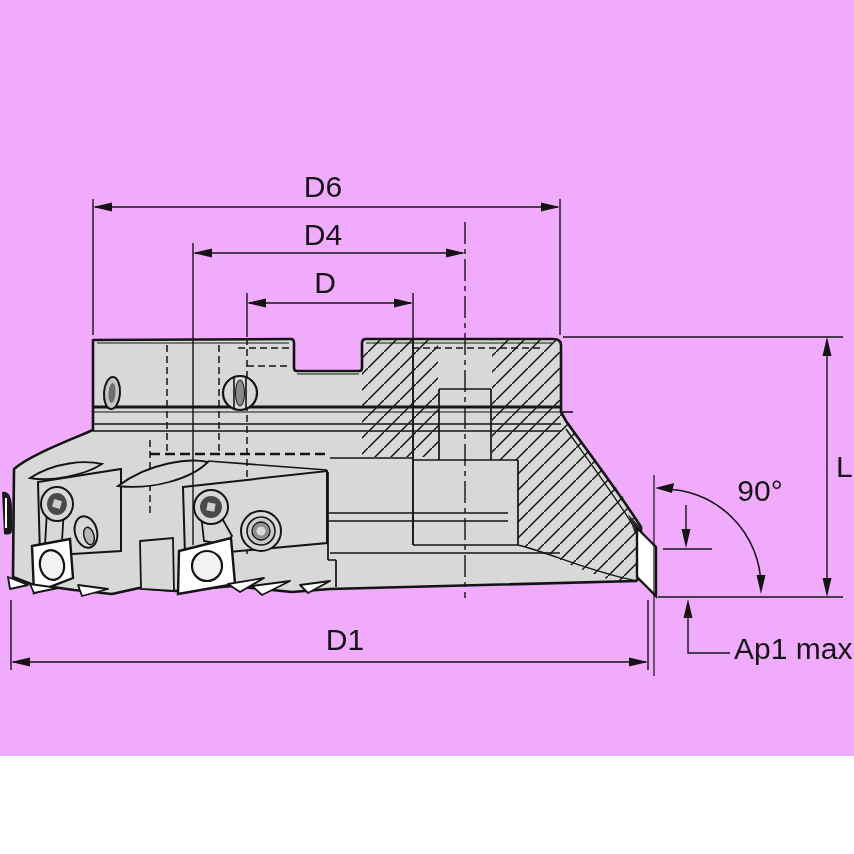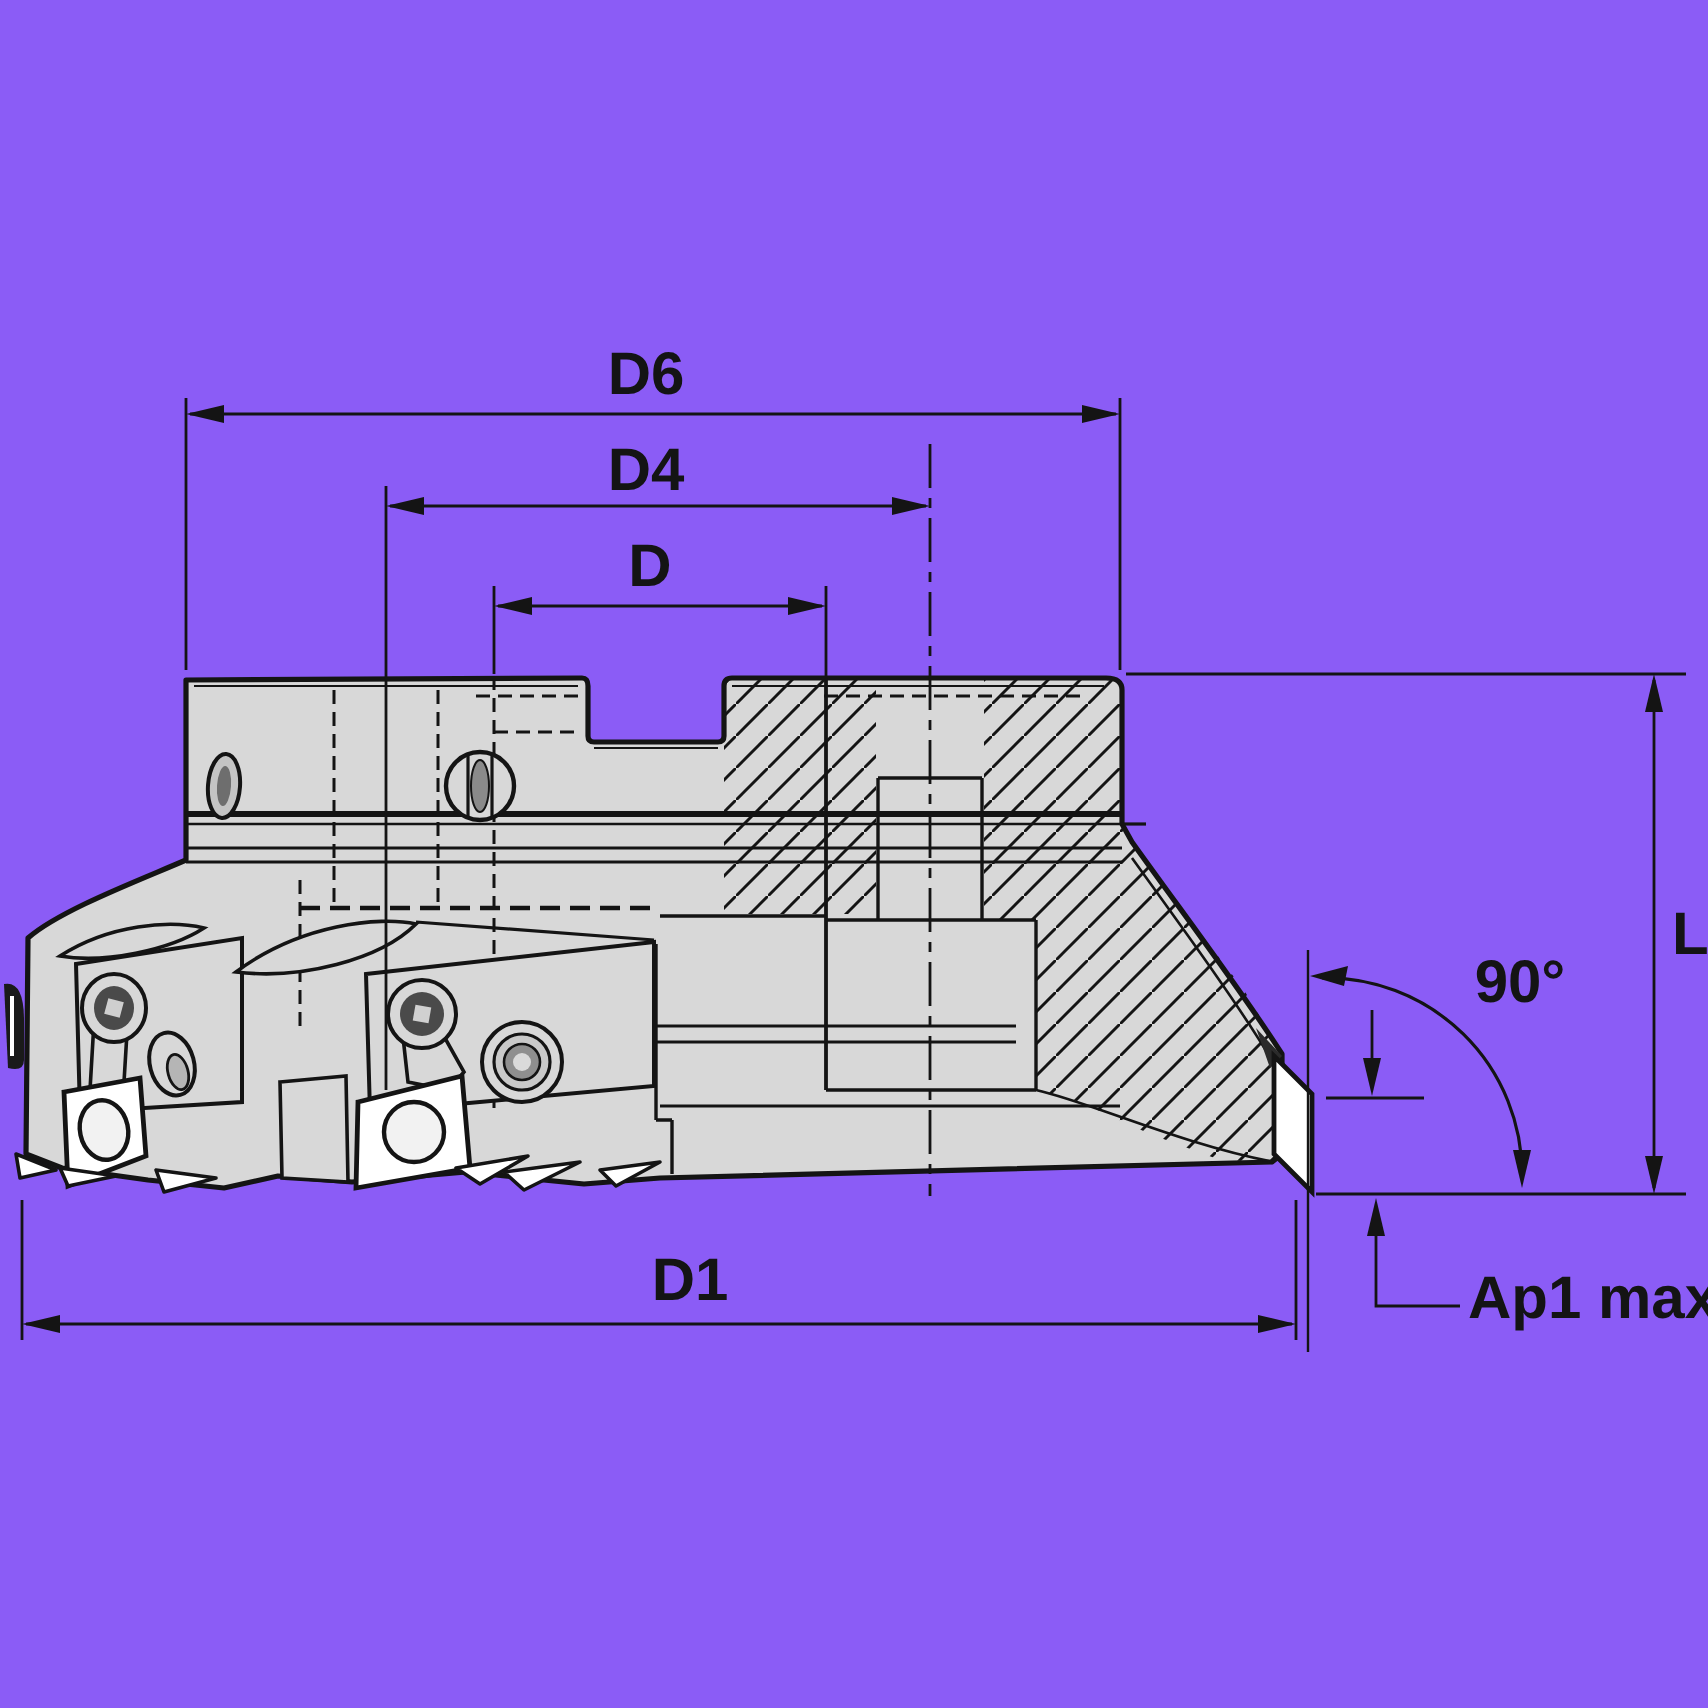--- a/index.html
+++ b/index.html
@@ -1,17 +1,17 @@
 <!DOCTYPE html>
 <html><head>
 <meta charset="utf-8">
 <style>
   html,body{margin:0;padding:0;background:#ffffff;}
-  .stage{width:854px;height:854px;background:#8b5cf6;position:relative;overflow:hidden;
-         font-family:"Liberation Sans", sans-serif;font-weight:bold;}
+  .stage{width:854px;height:756px;background:#f0abfc;position:relative;overflow:hidden;
+         font-family:"Liberation Sans", sans-serif;}
   svg{display:block}
   text{font-family:"Liberation Sans", sans-serif;fill:#141414;}
   .dimtext{font-size:30px;}
 </style>
 </head>
 <body>
 
 <div class="stage">
 <svg width="854" height="854" viewBox="0 0 854 854">
   <defs>

